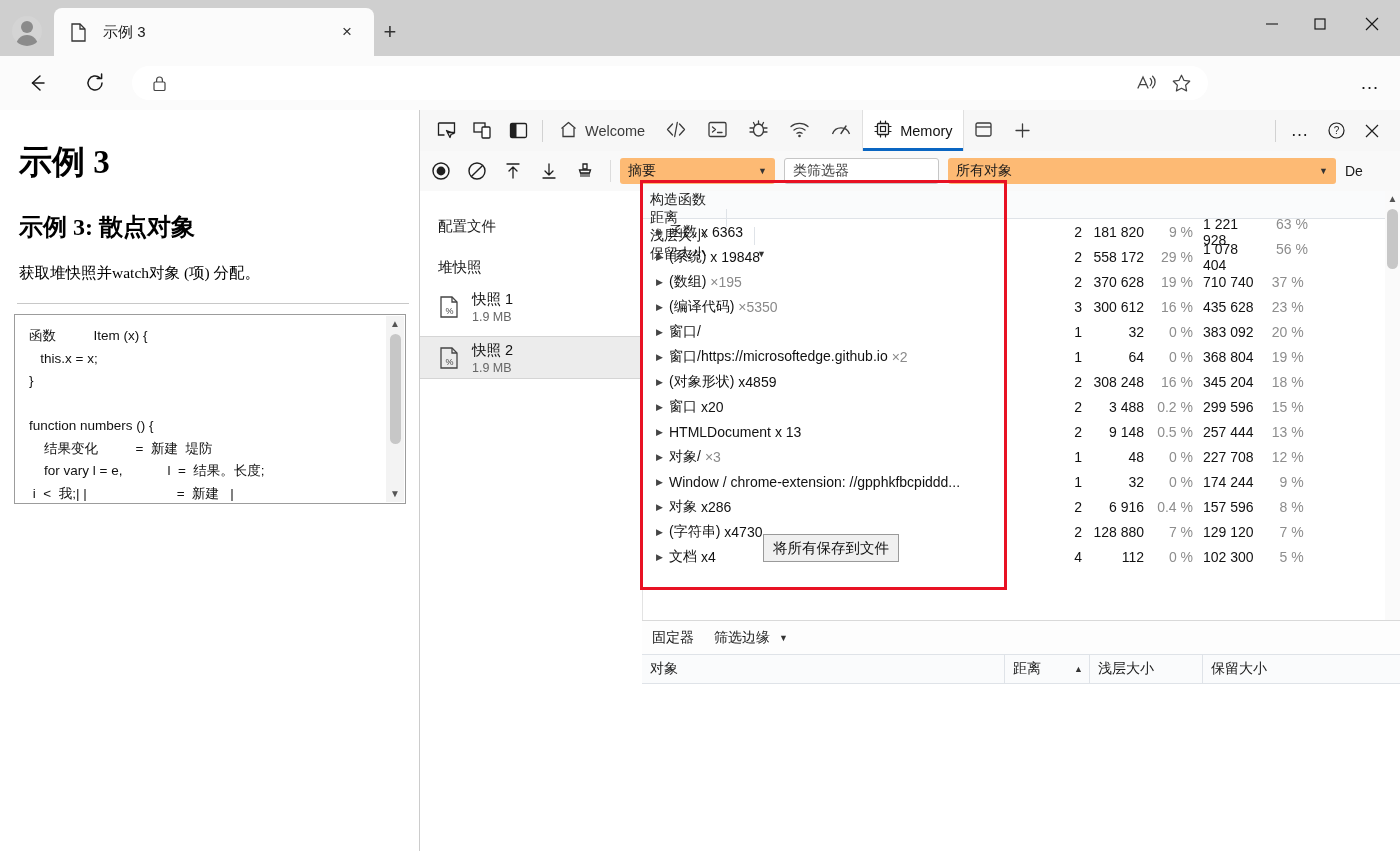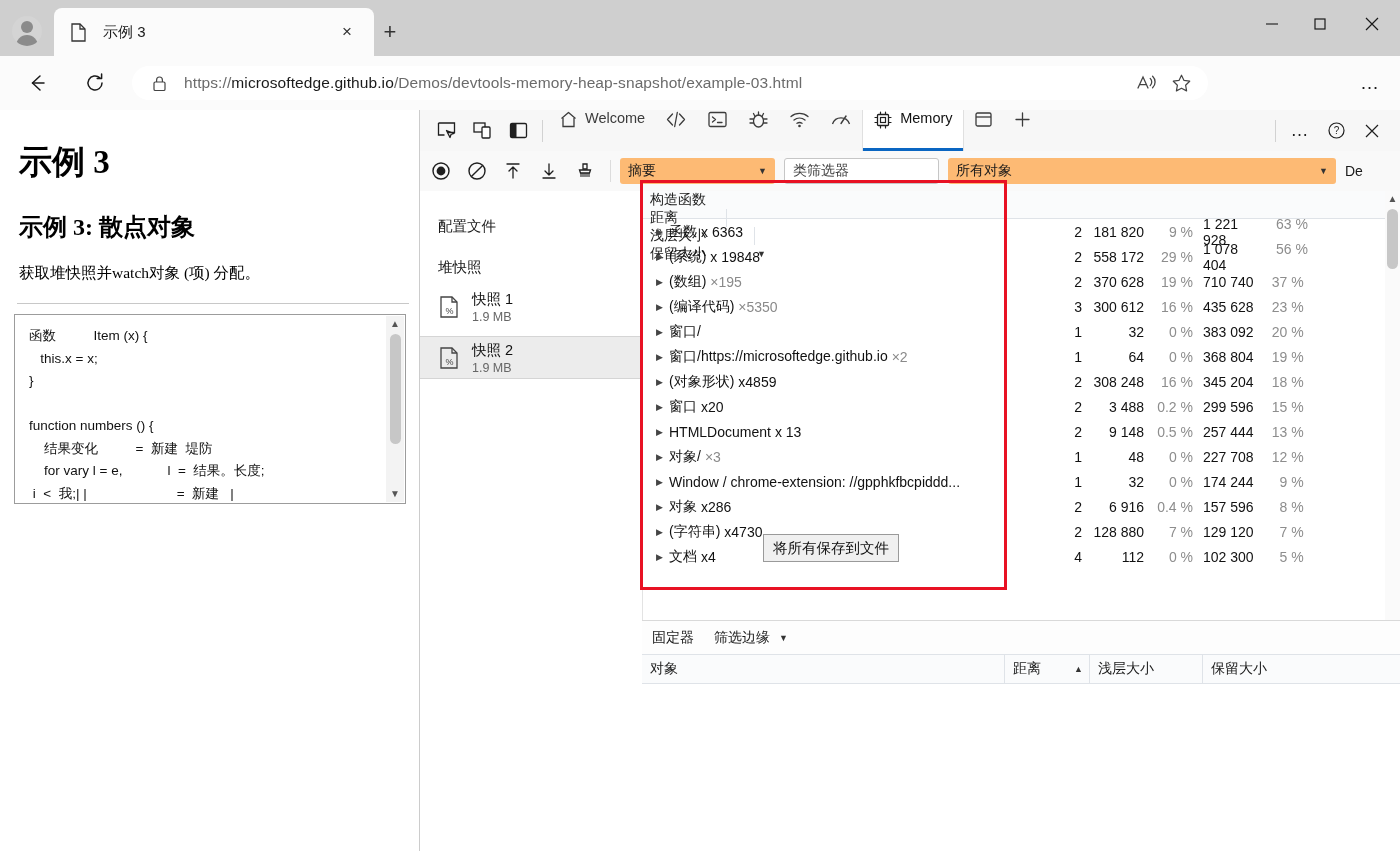--- a/index.html
+++ b/index.html
@@ -145,21 +145,21 @@
     position: absolute; left: 0; top: 0; width: 980px; height: 41px;
     background: #f7f7f7; border-bottom: 1px solid #e3e3e3;
     display: flex; align-items: center;
   }
   .dt-tool {
     width: 36px; height: 36px; display: flex; align-items: center; justify-content: center;
     color: #1f1f1f;
   }
   .dt-sep { width: 1px; height: 22px; background: #d2d2d2; margin: 0 6px; }
   .dt-tab {
-    height: 41px; display: flex; align-items: flex-start; gap: 7px; padding: 0 10px;
+    height: 41px; display: flex; align-items: center; gap: 7px; padding: 0 10px;
     color: #3b3b3b; font-size: 14.5px; position: relative; box-sizing: border-box;
   }
   .dt-tab.active {
     background: #ffffff; color: #111;
     border-left: 1px solid #e0e0e0; border-right: 1px solid #e0e0e0;
   }
   .dt-tab.active::after {
     content: ""; position: absolute; left: 0; right: 0; bottom: 0; height: 3px; background: #0a66c2;
   }
   .dt-tabbar-right { margin-left: auto; display: flex; align-items: center; }
@@ -323,21 +323,20 @@
         </svg>
     </div>
 
     <div class="urlbar">
       <span class="url-lock">
         <svg width="15" height="17" viewBox="0 0 15 17">
             <rect x="2" y="7" width="11" height="8.5" rx="1.3" fill="none" stroke="#444" stroke-width="1.2"></rect>
             <path d="M4.6 7V4.9a2.9 2.9 0 0 1 5.8 0V7" fill="none" stroke="#444" stroke-width="1.2"></path>
           </svg>
       </span>
-      <span class="url-text"><span>https://</span><b>microsoftedge.github.io</b><span>/Demos/devtools-memory-heap-snapshot/example-03.html</span></span>
       <span class="url-right">
         <span class="ic">
           <svg width="22" height="20" viewBox="0 0 22 20">
               <path d="M2 15L7 4l5 11M3.6 11.6h6.8" fill="none" stroke="#444" stroke-width="1.3" stroke-linecap="round"></path>
               <path d="M14.2 5.4a5 5 0 0 1 0 7.2M16.6 3.2a8 8 0 0 1 0 11.6" fill="none" stroke="#444" stroke-width="1.3" stroke-linecap="round"></path>
             </svg>
         </span>
         <span class="ic" style="margin-right:10px">
           <svg width="21" height="21" viewBox="0 0 21 21">
               <path d="M10.5 2.2l2.5 5.2 5.7.8-4.1 4 1 5.7-5.1-2.7-5.1 2.7 1-5.7-4.1-4 5.7-.8z" fill="none" stroke="#444" stroke-width="1.2" stroke-linejoin="round"></path>

